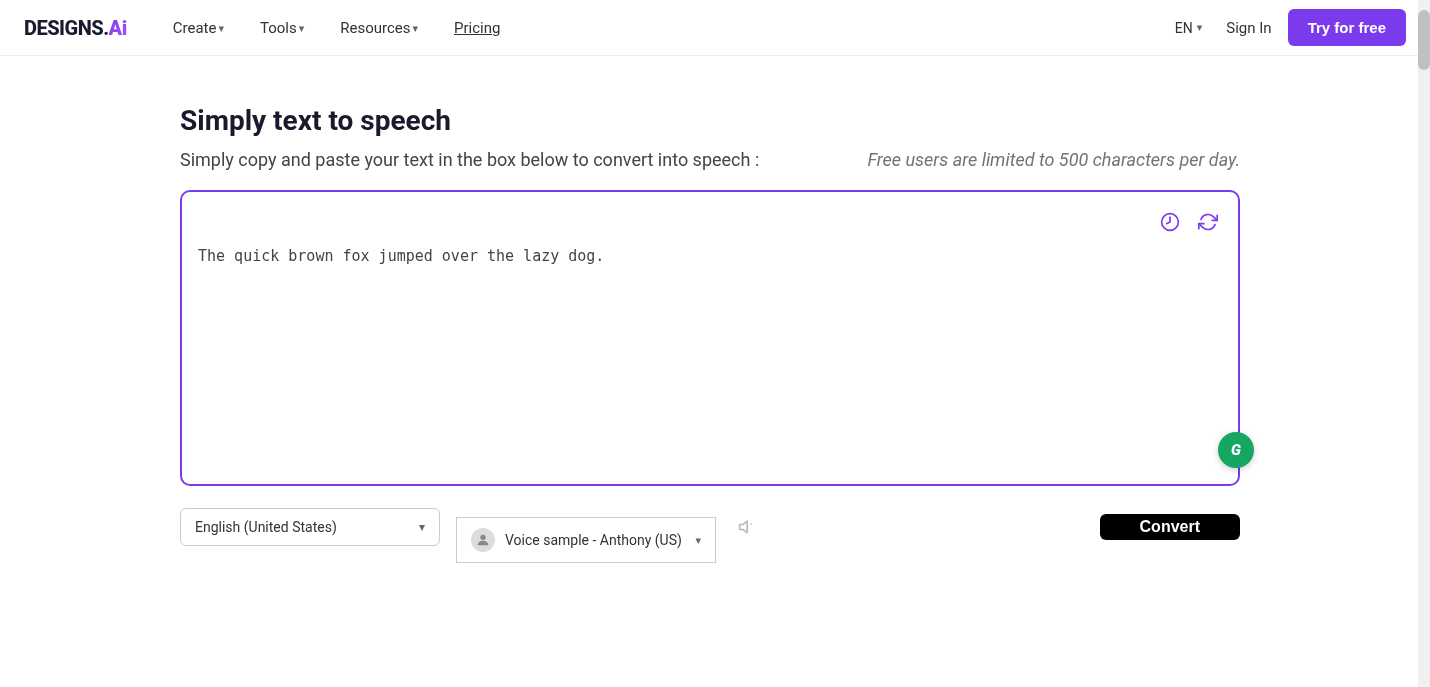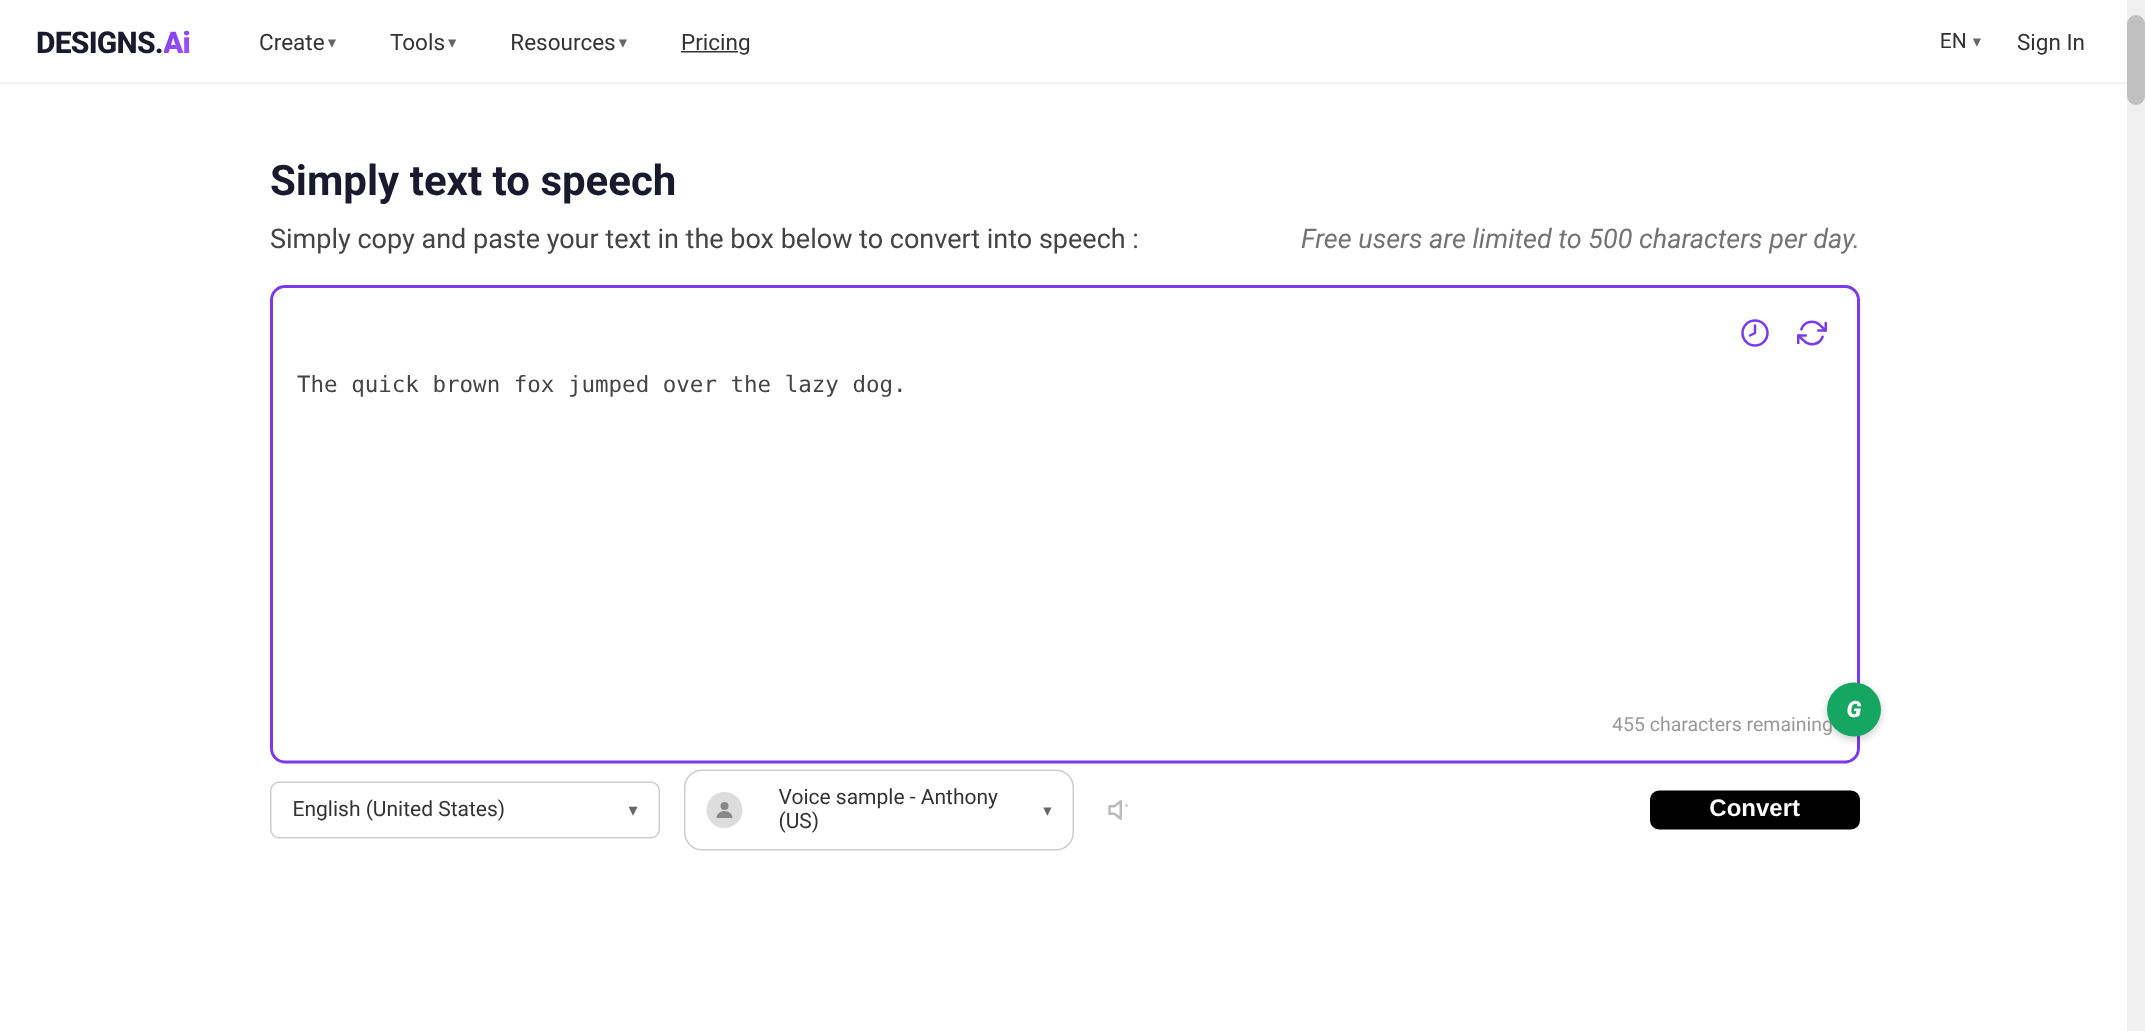--- a/index.html
+++ b/index.html
@@ -218,29 +218,30 @@
       padding: 10px 14px;
       width: 260px;
       font-size: 14px;
       color: #333;
       cursor: pointer;
       background: #fff;
     }
     .voice-select {
       display: flex;
       align-items: center;
-      gap: 24px;
+      gap: 10px;
       border: 1px solid #ccc;
-      border-radius: 12px;
+      border-radius: 0;
       padding: 10px 14px;
       width: 260px;
       font-size: 14px;
       color: #333;
       cursor: pointer;
       background: #fff;
+      margin-top: 27px;
     }
     .voice-avatar {
       width: 24px;
       height: 24px;
       border-radius: 50%;
       background: #ddd;
       display: flex;
       align-items: center;
       justify-content: center;
       font-size: 12px;
@@ -301,20 +302,21 @@
       <span>Pricing</span>
     </a>
   </div>
 
   <div class="nav-right">
     <div class="lang-selector">
       <span>EN</span>
       <span style="font-size:11px;color:#666;">▾</span>
     </div>
     <span class="sign-in-btn">Sign In</span>
+    <button class="try-free-btn">Try for free</button>
   </div>
 
   <div class="scrollbar" style="position:fixed;right:0;top:0;height:100%;width:12px;background:#f0f0f0;z-index:999;">
     <div class="scrollbar-thumb"></div>
   </div>
 </nav>
 
 <div class="main-content">
   <h1 class="page-title">Simply text to speech</h1>
 
@@ -335,21 +337,20 @@
       <div class="icon-btn" title="Refresh">
 
         <svg width="20" height="20" viewBox="0 0 24 24" fill="none" stroke="#7c3aed" stroke-width="2" stroke-linecap="round" stroke-linejoin="round">
           <polyline points="23 4 23 10 17 10"></polyline>
           <polyline points="1 20 1 14 7 14"></polyline>
           <path d="M3.51 9a9 9 0 0 1 14.85-3.36L23 10M1 14l4.64 4.36A9 9 0 0 0 20.49 15"></path>
         </svg>
       </div>
     </div>
     <textarea class="text-area-input" style="">The quick brown fox jumped over the lazy dog.</textarea>
-    <div class="char-count">455 characters remaining</div>
 
     
     <div class="grammarly-badge" style="position:absolute;right:-16px;bottom:16px;">
       <span style="font-size:15px;font-weight:900;font-style:italic;">G</span>
     </div>
   </div>
 
   <div class="controls-row">
     <div class="language-select">
       <span>English (United States)</span>

